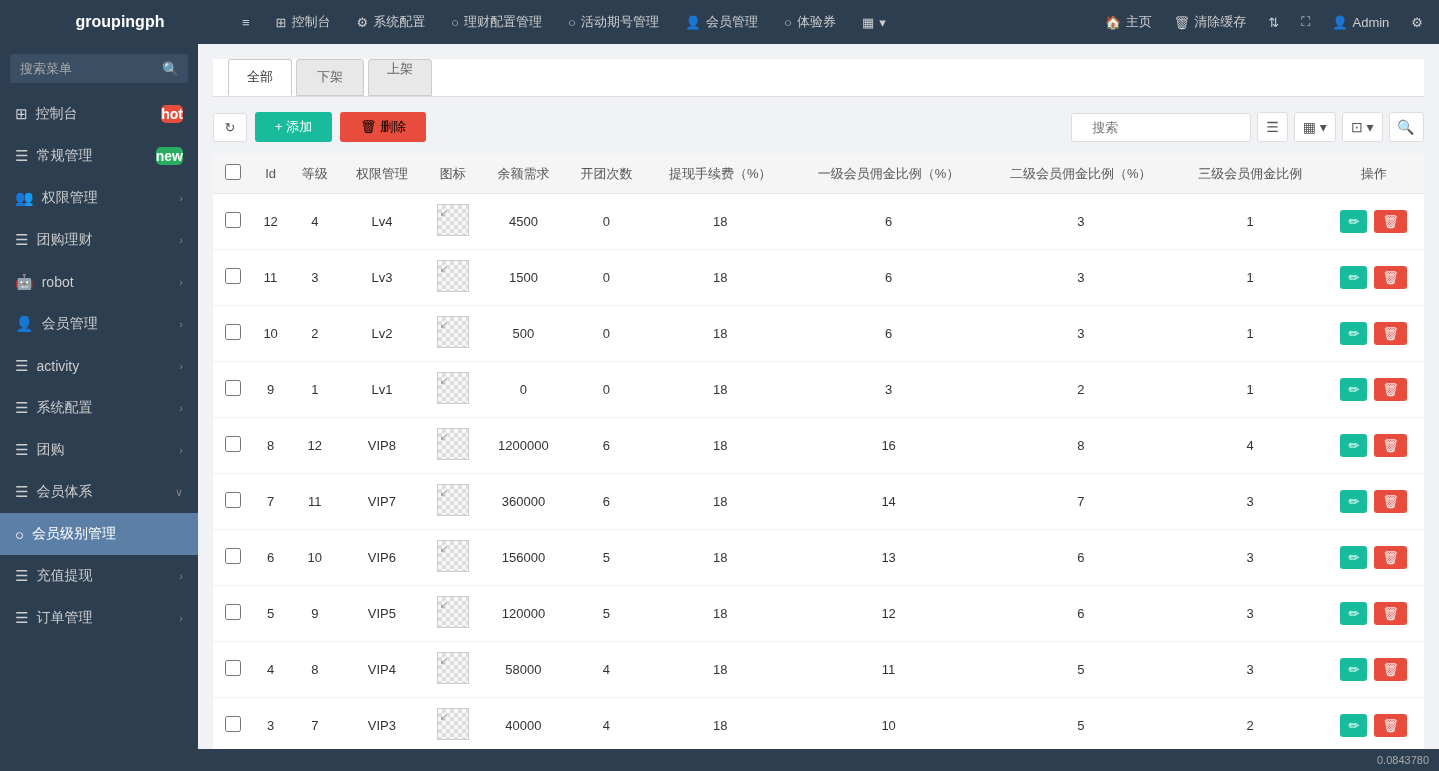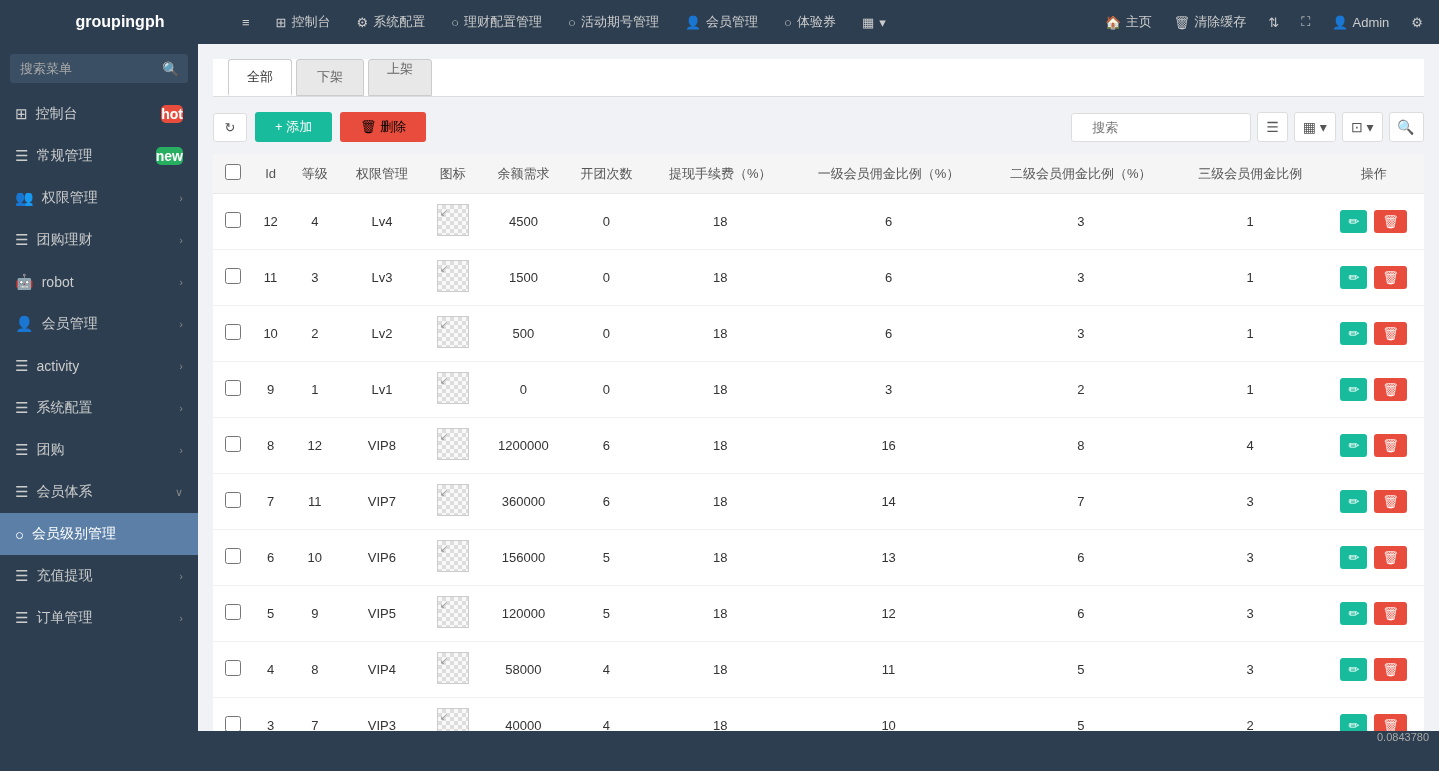--- a/index.html
+++ b/index.html
@@ -60,21 +60,21 @@
     td { padding: 10px 8px; text-align: center; border-bottom: 1px solid #f0f0f0; vertical-align: middle; }
     .checkbox { width: 16px; height: 16px; cursor: pointer; }
     .img-placeholder { width: 32px; height: 32px; border: 1px solid #ccc; display: inline-block; background: #f9f9f9; position: relative; overflow: hidden; }
     .img-placeholder::before { content: ''; position: absolute; top: 0; left: 0; right: 0; bottom: 0; background: linear-gradient(45deg, #ddd 25%, transparent 25%, transparent 75%, #ddd 75%), linear-gradient(45deg, #ddd 25%, transparent 25%, transparent 75%, #ddd 75%); background-size: 8px 8px; background-position: 0 0, 4px 4px; }
     .img-placeholder::after { content: '↙'; position: absolute; top: 2px; left: 2px; font-size: 10px; color: #999; }
     .action-edit { background: #18bc9c; color: #fff; border: none; border-radius: 3px; padding: 4px 8px; cursor: pointer; font-size: 13px; }
     .action-delete { background: #e74c3c; color: #fff; border: none; border-radius: 3px; padding: 4px 8px; cursor: pointer; font-size: 13px; margin-left: 3px; }
     .action-wrap { display: flex; align-items: center; justify-content: center; gap: 4px; }
 
     
-    .bottom-bar { height: 40px; background: #2c3e50; color: #aaa; font-size: 11px; display: flex; padding: 0 10px; justify-content: flex-end; flex-shrink: 0; }
+    .bottom-bar { height: 22px; background: #2c3e50; color: #aaa; font-size: 11px; display: flex; align-items: center; padding: 0 10px; justify-content: flex-end; flex-shrink: 0; }
   </style>
 </head>
 <body>
 
 <div class="top-nav">
   <div class="top-nav-logo">groupingph</div>
   <div class="top-nav-menu">
     <div class="top-nav-item">
       <span>≡</span>
     </div>

